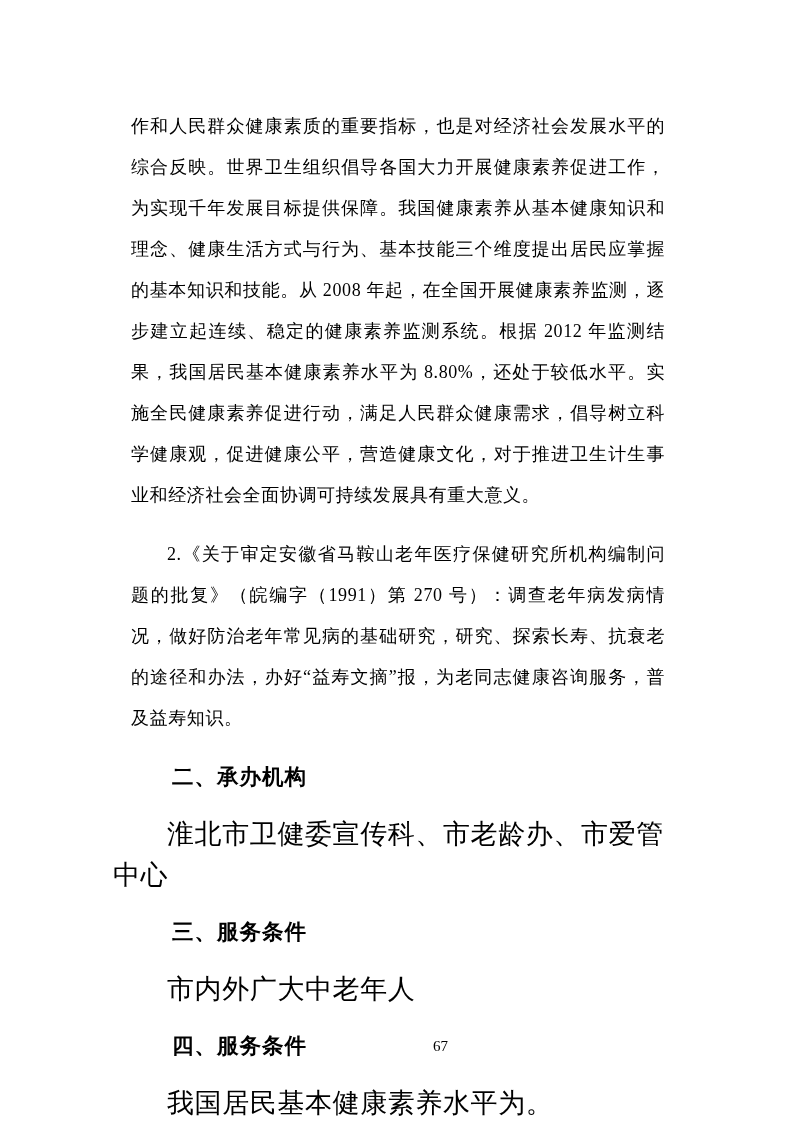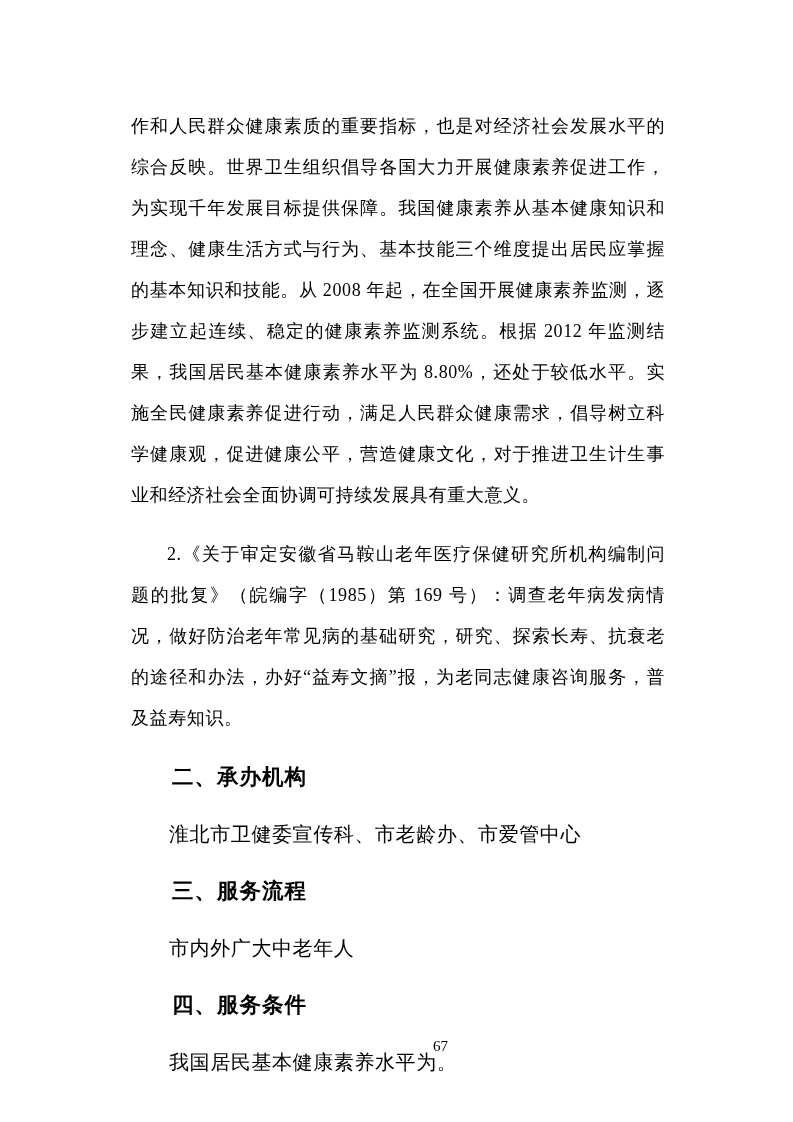--- a/index.html
+++ b/index.html
@@ -43,24 +43,24 @@
   }
   .heading {
     font-size: 21.5px;
     line-height: 41px;
     font-weight: bold;
     text-indent: 2em;
     margin: 16px;
     letter-spacing: 1px;
   }
   .subline {
-    font-size: 20px;
+    font-size: 27px;
     line-height: 41px;
     text-indent: 2em;
-    margin: 16px;
+    margin: 0;
     letter-spacing: 0.6px;
   }
   .page-number {
     position: absolute;
     left: 0;
     top: 1038px;
     width: 793px;
     text-align: center;
     font-size: 15px;
     font-family: "Liberation Serif", "DejaVu Serif", serif;
@@ -69,26 +69,26 @@
   }
 </style>
 </head>
 <body>
 
 <div class="page">
   <div class="content">
 
     <p class="para">作和人民群众健康素质的重要指标，也是对经济社会发展水平的综合反映。世界卫生组织倡导各国大力开展健康素养促进工作，为实现千年发展目标提供保障。我国健康素养从基本健康知识和理念、健康生活方式与行为、基本技能三个维度提出居民应掌握的基本知识和技能。从 2008 年起，在全国开展健康素养监测，逐步建立起连续、稳定的健康素养监测系统。根据 2012 年监测结果，我国居民基本健康素养水平为 8.80%，还处于较低水平。实施全民健康素养促进行动，满足人民群众健康需求，倡导树立科学健康观，促进健康公平，营造健康文化，对于推进卫生计生事业和经济社会全面协调可持续发展具有重大意义。</p>
 
-    <p class="para indent">2.《关于审定安徽省马鞍山老年医疗保健研究所机构编制问题的批复》（皖编字（1985）第 169 号）：调查老年病发病情况，做好防治老年常见病的基础研究，研究、探索长寿、抗衰老的途径和办法，办好“益寿文摘”报，为老同志健康咨询服务，普及益寿知识。</p>
+    <p class="para indent">2.《关于审定安徽省马鞍山老年医疗保健研究所机构编制问题的批复》（皖编字（1991）第 270 号）：调查老年病发病情况，做好防治老年常见病的基础研究，研究、探索长寿、抗衰老的途径和办法，办好“益寿文摘”报，为老同志健康咨询服务，普及益寿知识。</p>
 
     <h2 class="heading">二、承办机构</h2>
     <p class="subline">淮北市卫健委宣传科、市老龄办、市爱管中心</p>
 
-    <h2 class="heading">三、服务流程</h2>
+    <h2 class="heading">三、服务条件</h2>
     <p class="subline">市内外广大中老年人</p>
 
     <h2 class="heading">四、服务条件</h2>
     <p class="subline">我国居民基本健康素养水平为。</p>
 
 
   </div>
 
   <div class="page-number">67</div>
 </div>

